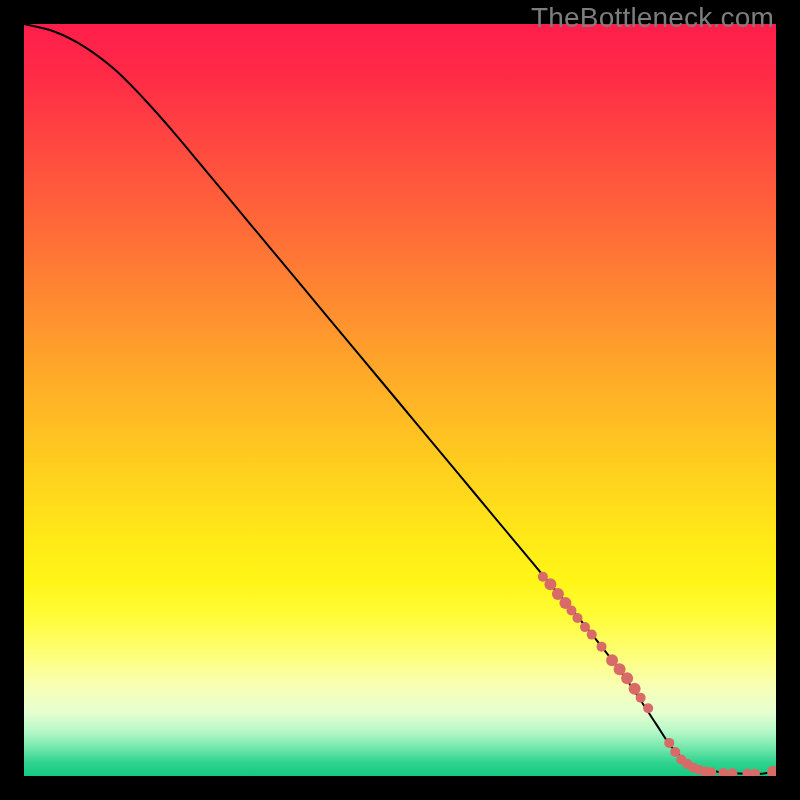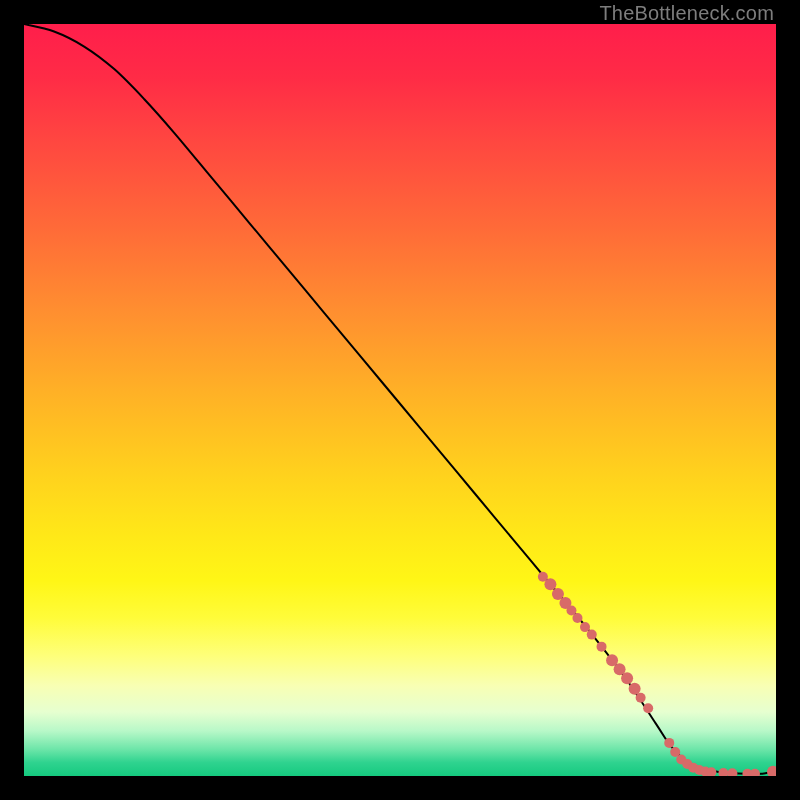--- a/index.html
+++ b/index.html
@@ -43,21 +43,21 @@
       #6be5a8 96.5%,
       #2fd38f 98.2%,
       #15c97f 100%
     );
   }
   .watermark {
     position: absolute;
     top: 2px;
     right: 26px;
     color: #7d7d7d;
-    font-size: 20px;
+    font-size: 28px;
     font-weight: 500;
     letter-spacing: 0.2px;
     user-select: none;
   }
   svg.curve {
     position: absolute;
     left: 0; top: 0;
     width: 752px;
     height: 752px;
     pointer-events: none;

